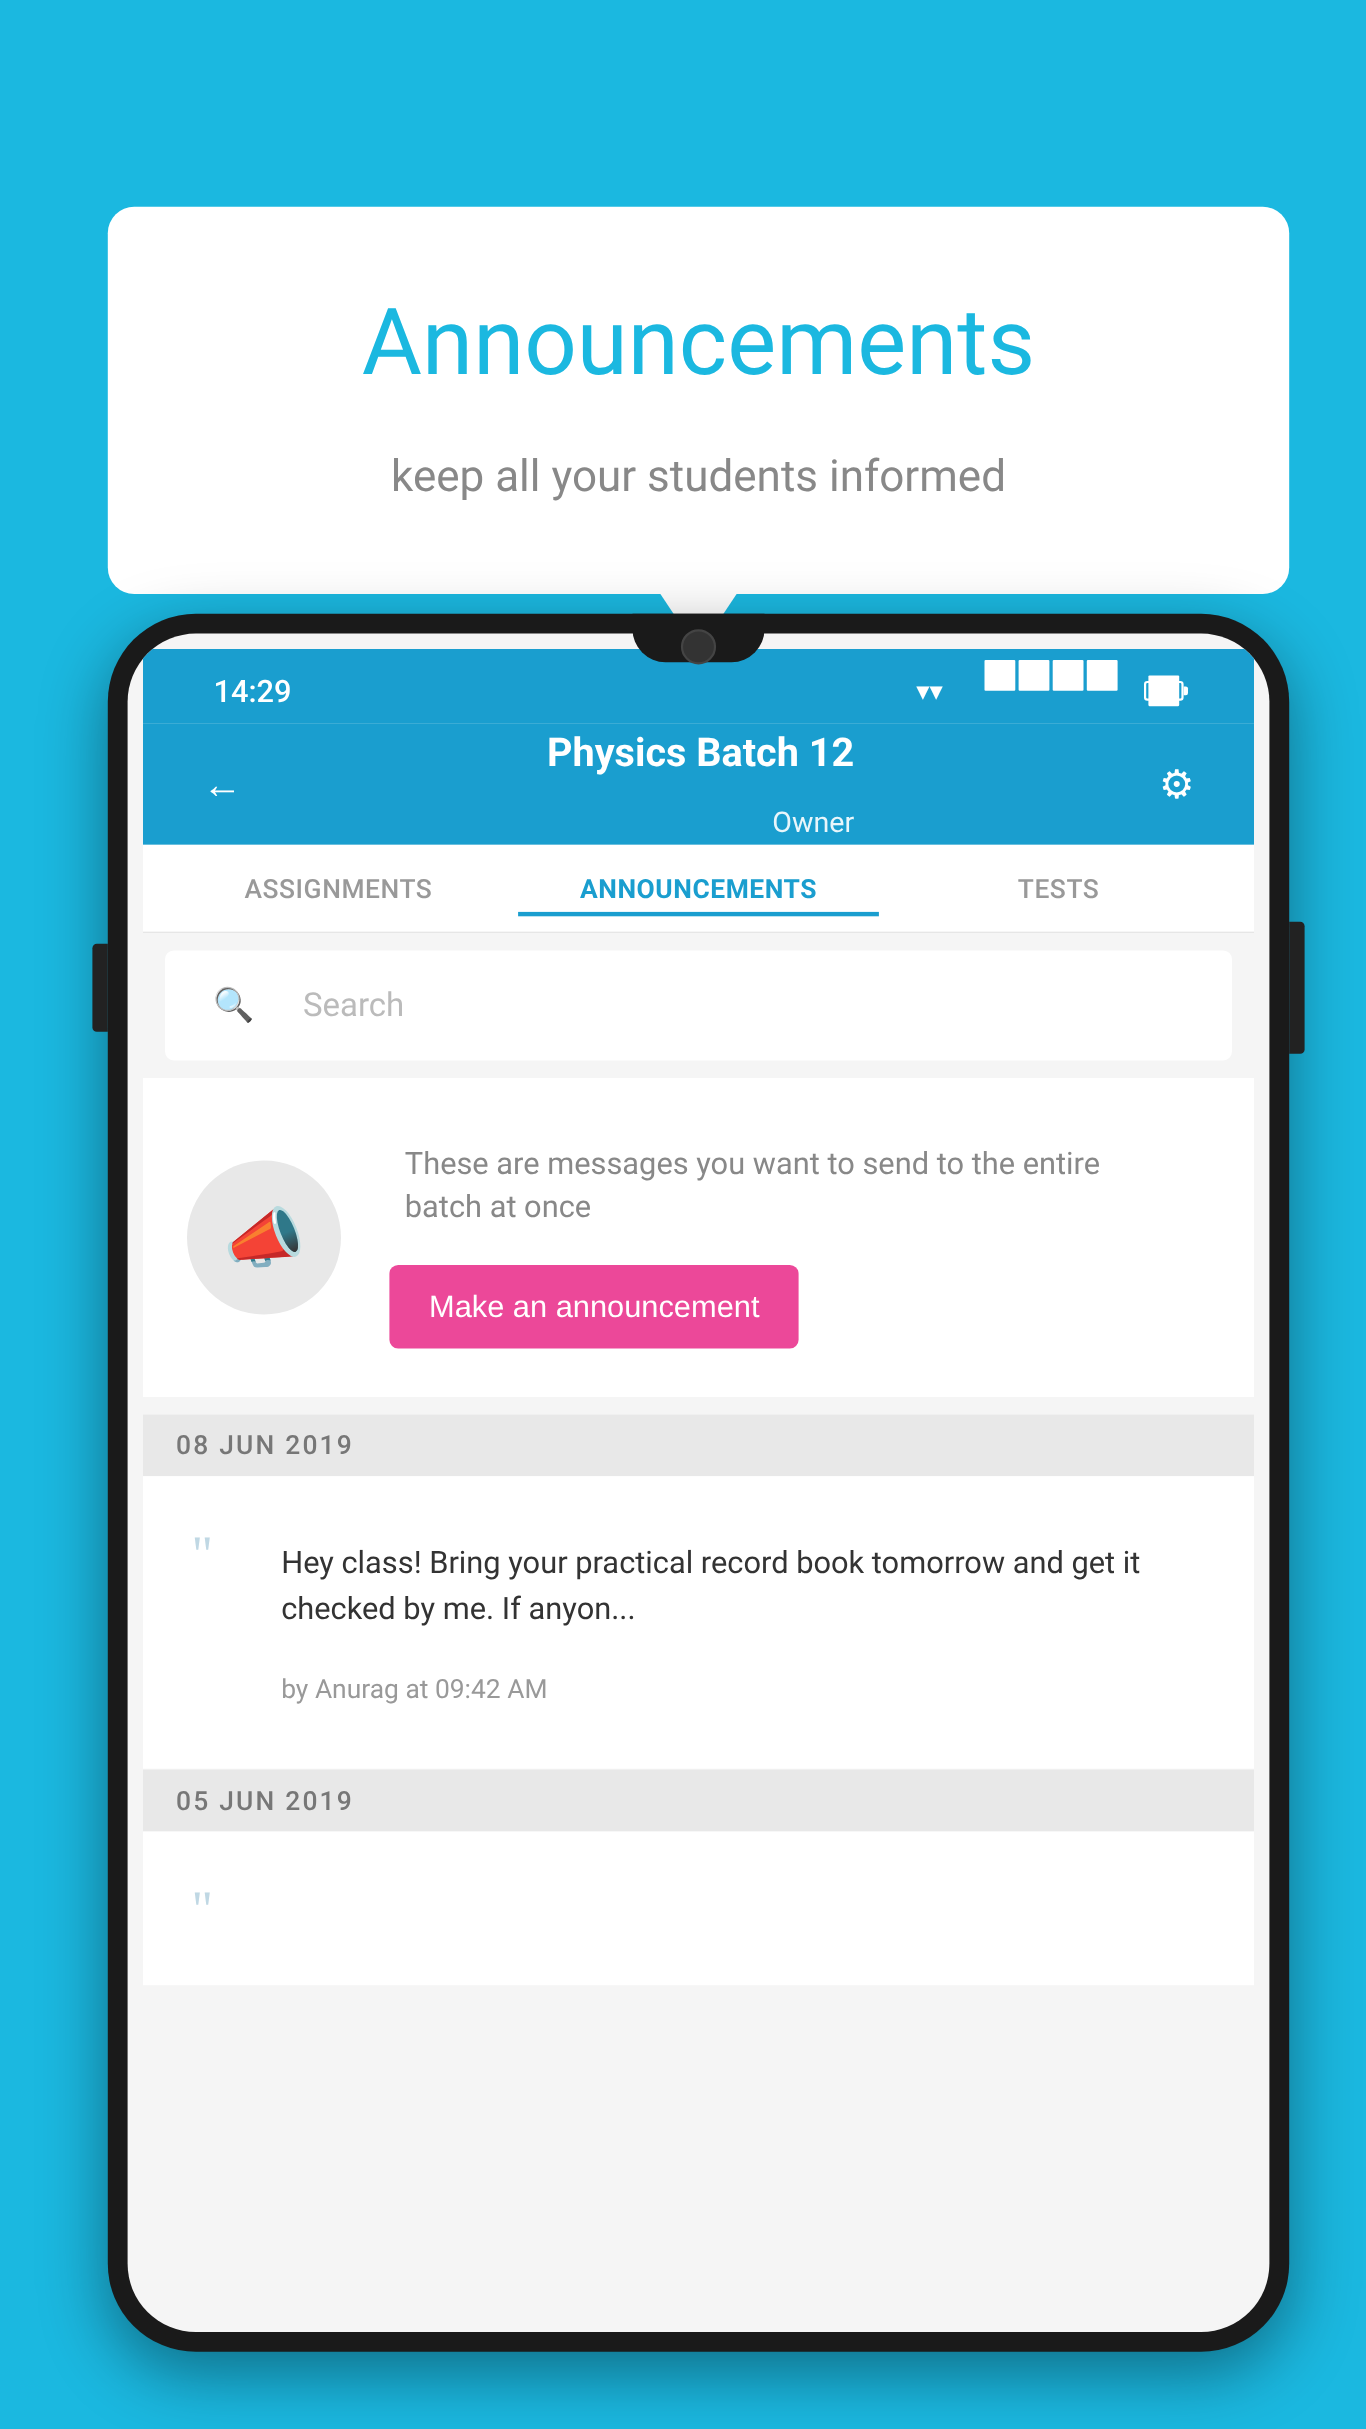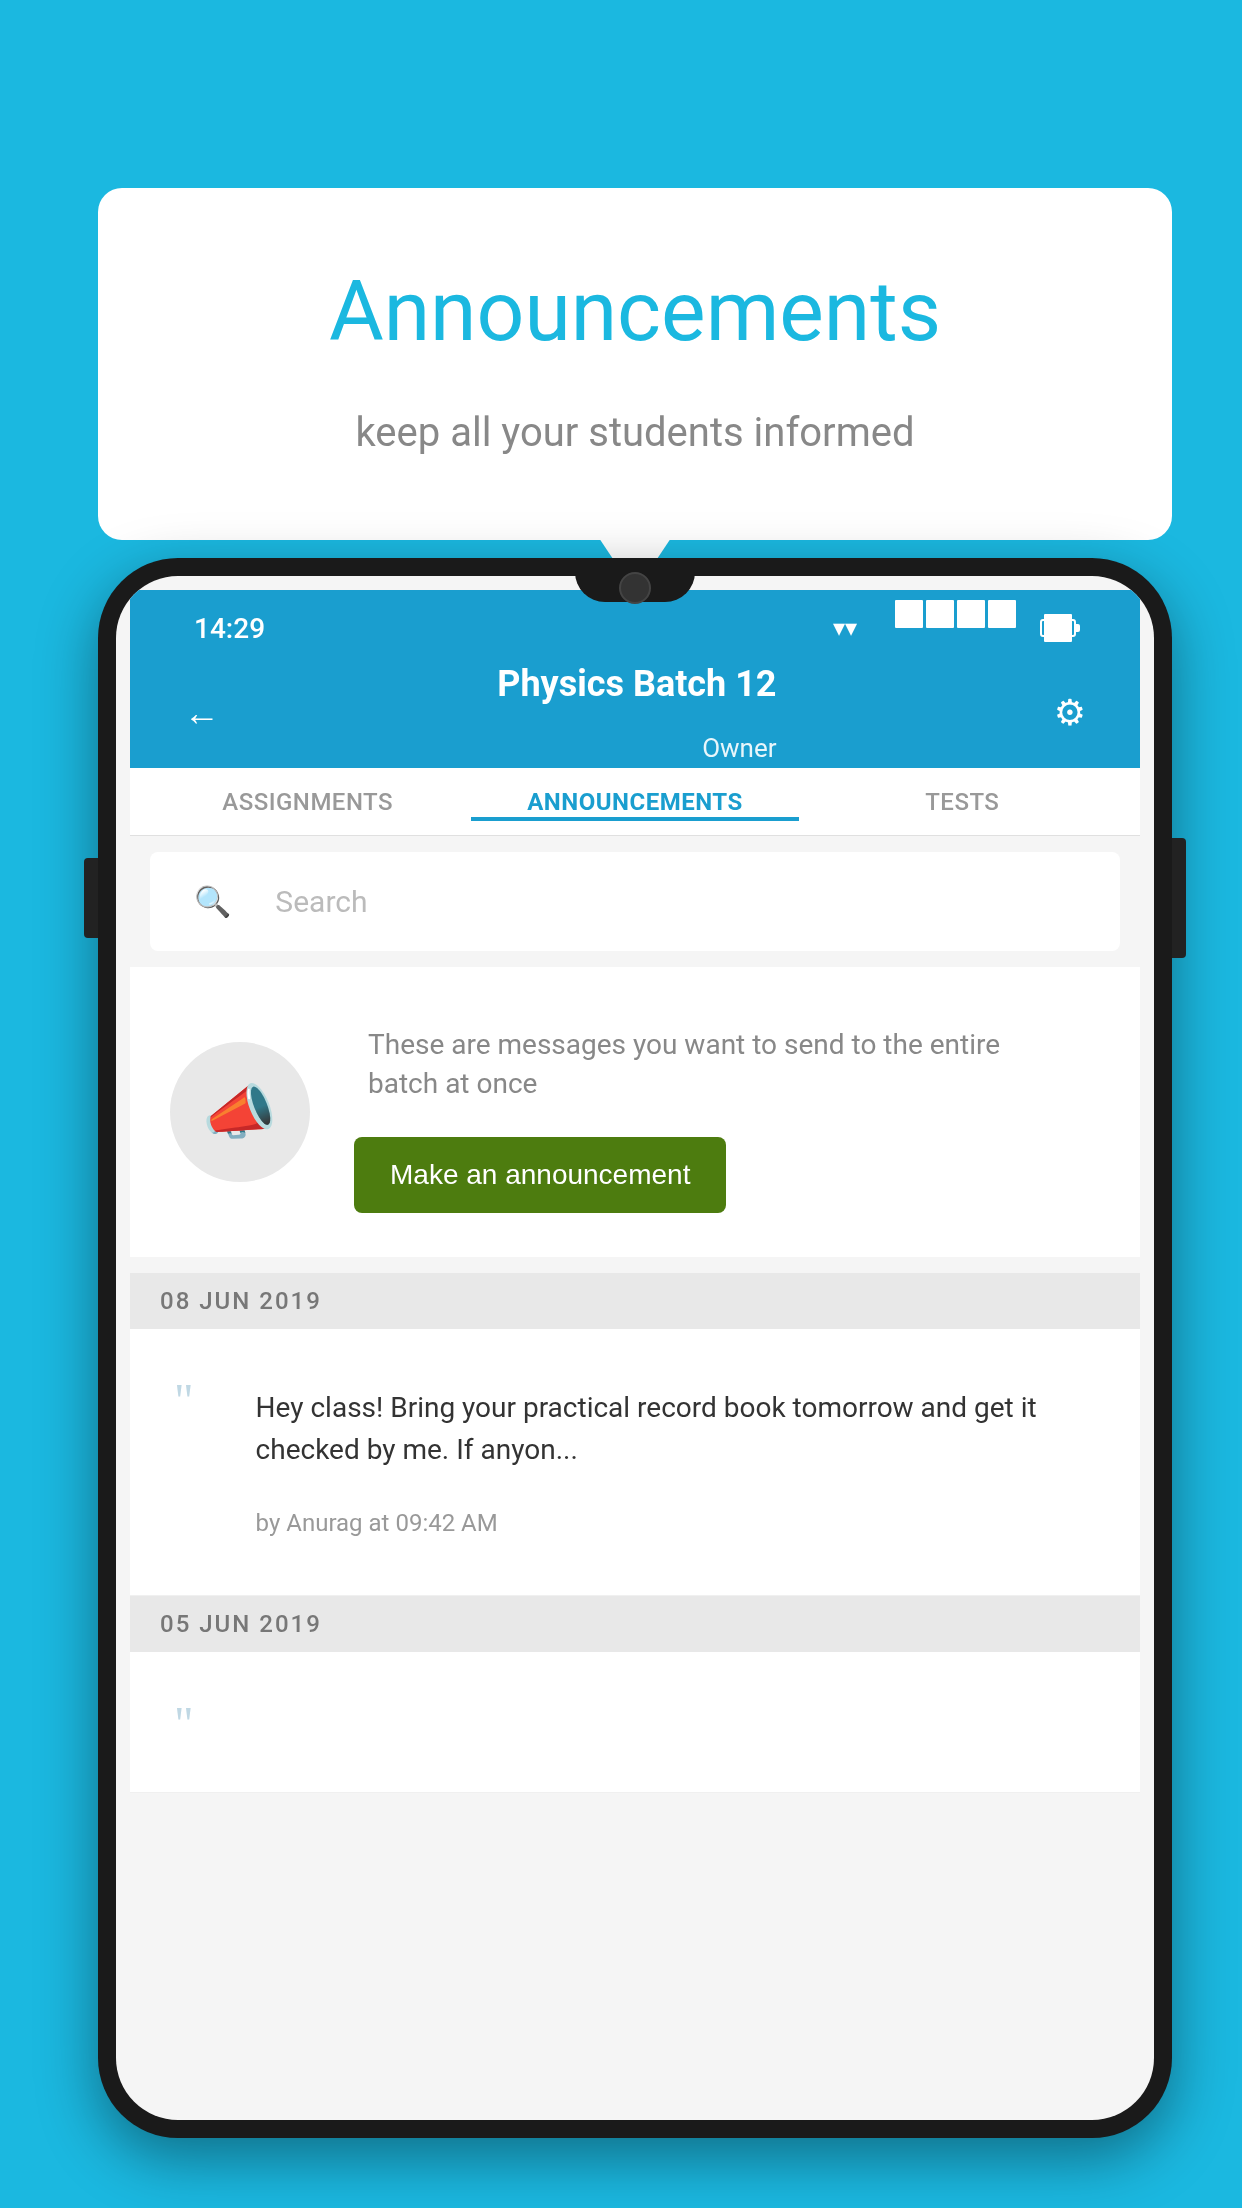--- a/index.html
+++ b/index.html
@@ -235,21 +235,21 @@
 
     .header-gear {
       color: white;
       font-size: 36px;
     }
 
     
     .tabs-container {
       background: white;
       display: flex;
-      height: 68px;
+      height: 80px;
       border-bottom: 1px solid #e0e0e0;
     }
 
     .tab {
       flex: 1;
       display: flex;
       align-items: center;
       justify-content: center;
       font-size: 24px;
       font-weight: 500;
@@ -326,21 +326,21 @@
     }
 
     .promo-desc {
       color: #888;
       font-size: 28px;
       line-height: 1.4;
       margin-bottom: 20px;
     }
 
     .make-announcement-btn {
-      background: #4d7c0f;
+      background: #ec4899;
       color: white;
       border: none;
       border-radius: 8px;
       padding: 22px 36px;
       font-size: 28px;
       font-weight: 500;
       cursor: pointer;
     }
 
     

